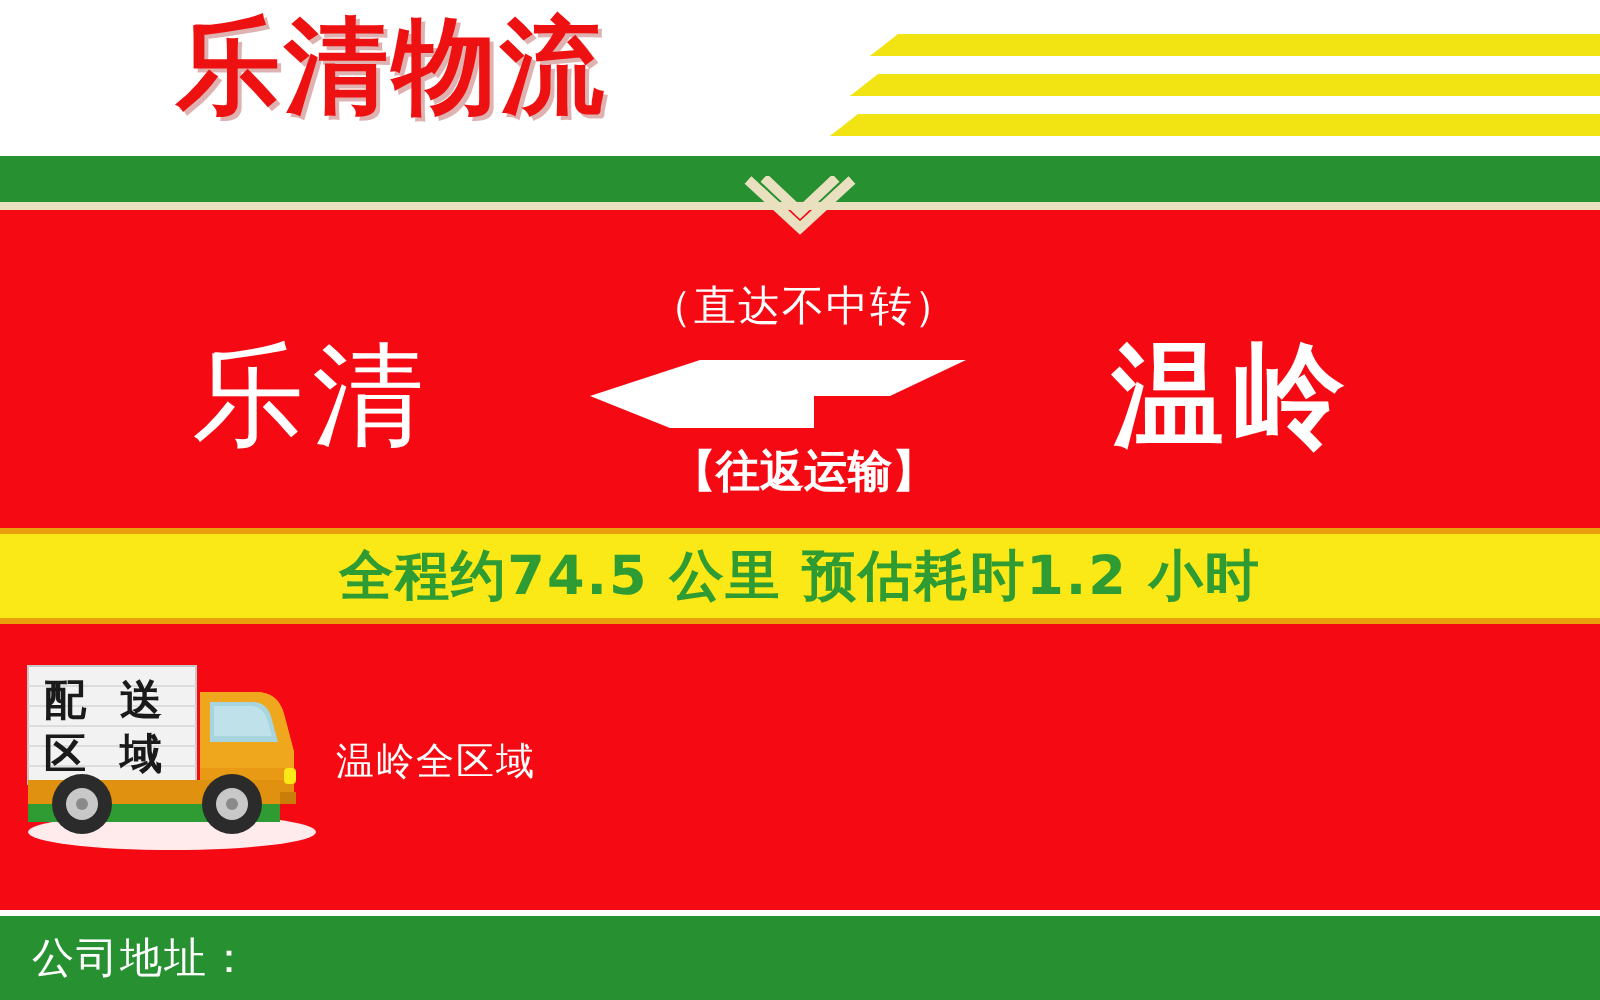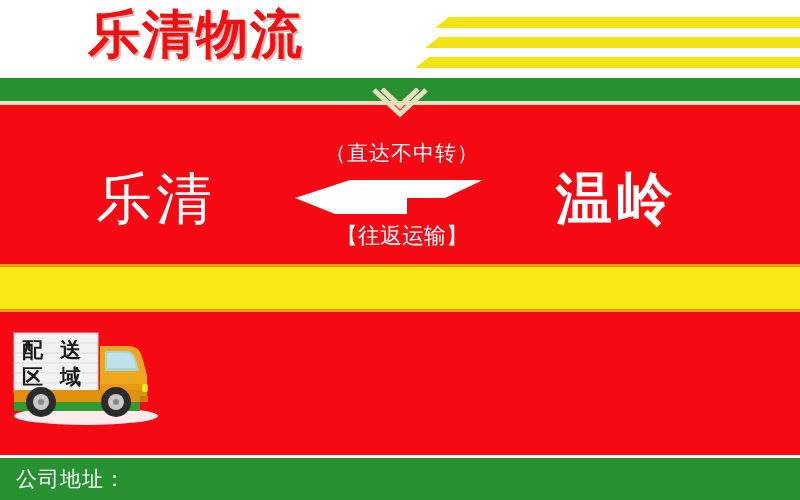--- a/index.html
+++ b/index.html
@@ -127,21 +127,21 @@
     width: 190px;
     height: 44px;
   }
   .roundtrip-note {
     position: absolute;
     left: 298px;
     top: 221px;
     width: 208px;
     text-align: center;
     font-size: 22px;
-    font-weight: normal;
+    font-weight: bold;
     color: #ffffff;
     letter-spacing: 0px;
     white-space: nowrap;
   }
 
   
   .orange-line-1 {
     position: absolute;
     left: 0; top: 264px;
     width: 800px; height: 3px;
@@ -263,20 +263,21 @@
 
       <polygon points="2,22 40,22 40,38 112,38 112,22" fill="#FFFFFF"></polygon>
       <polygon points="0,22 40,38 40,22" fill="#FFFFFF"></polygon>
     </svg>
   </div>
 
   <div class="roundtrip-note">【往返运输】</div>
 
   <div class="orange-line-1"></div>
   <div class="yellow-bar"></div>
+  <div class="yellow-bar-text">全程约74.5  公里   预估耗时1.2  小时</div>
   <div class="orange-line-2"></div>
 
   <div class="red-lower"></div>
 
   <div class="truck-wrap">
     <svg width="160" height="104" viewBox="0 0 160 104" xmlns="http://www.w3.org/2000/svg">
 
       <ellipse cx="78" cy="92" rx="72" ry="9" fill="#FFFFFF" opacity="0.92"></ellipse>
 
       <rect x="6" y="76" width="126" height="11" fill="#2E9B33"></rect>
@@ -308,20 +309,21 @@
 
       <circle cx="33" cy="78" r="15" fill="#2B2B2B"></circle>
       <circle cx="33" cy="78" r="8" fill="#C8C8C8"></circle>
       <circle cx="33" cy="78" r="3" fill="#8A8A8A"></circle>
       <circle cx="108" cy="78" r="15" fill="#2B2B2B"></circle>
       <circle cx="108" cy="78" r="8" fill="#C8C8C8"></circle>
       <circle cx="108" cy="78" r="3" fill="#8A8A8A"></circle>
     </svg>
   </div>
 
+  <div class="coverage-text">温岭全区域</div>
 
   <div class="white-line-footer"></div>
   <div class="footer-band"></div>
   <div class="footer-text">
     <span class="footer-label">公司地址：</span>
   </div>
 
 </div>
 
 </body></html>

